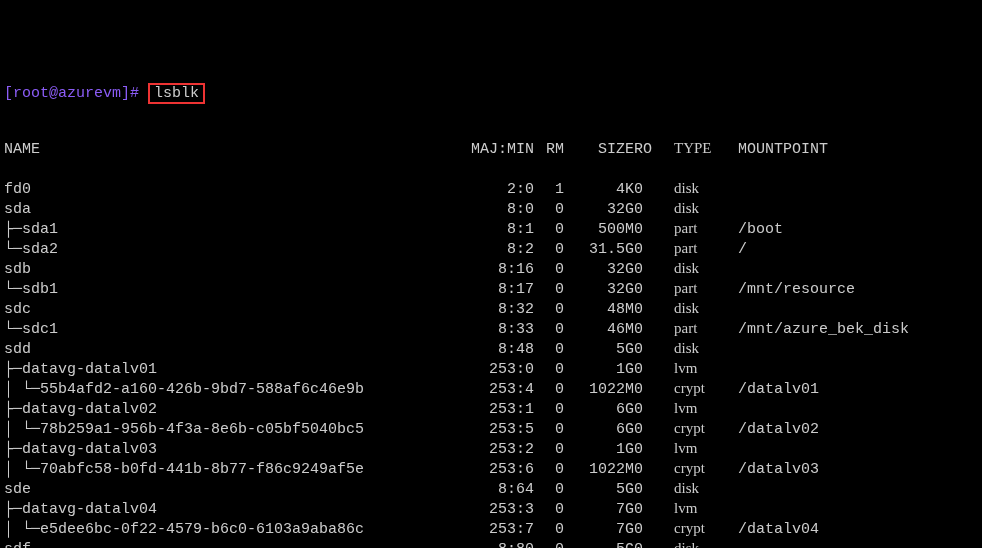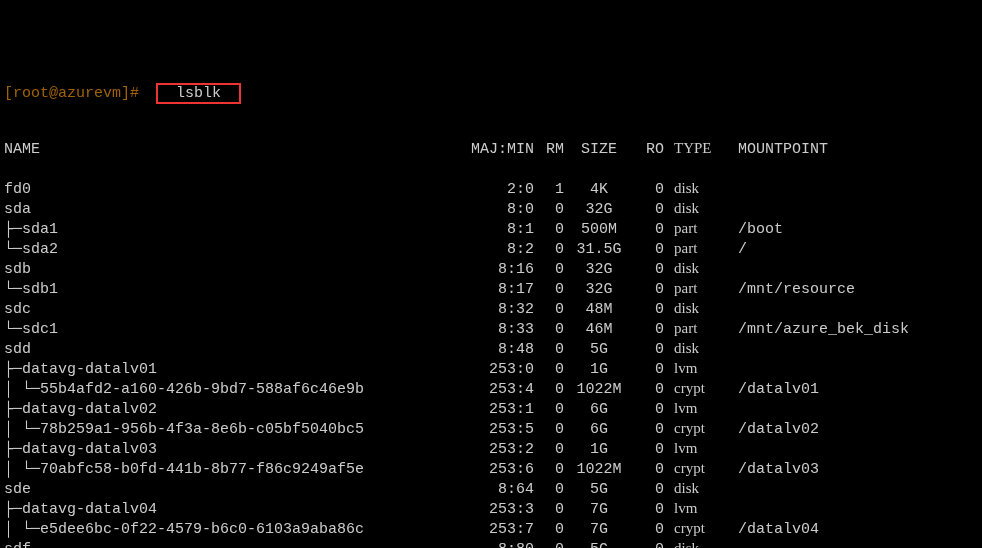--- a/index.html
+++ b/index.html
@@ -8,32 +8,31 @@
     color: #ccc;
     font-family: "Courier New", Consolas, monospace;
     font-size: 15px;
     line-height: 20px;
     padding: 4px;
     width: 982px;
     height: 548px;
     white-space: pre;
     overflow: hidden;
   }
-  .prompt { color: #a16207; }
+  .prompt { color: #8b5cf6; }
   .cmd {
     border: 2px solid #e33;
-    padding: 0 18px;
-    margin-left: 8px;
+    padding: 0 4px;
   }
   .row { height: 20px; }
   .col-name   { display: inline-block; width: 460px; }
   .col-majmin { display: inline-block; width: 70px; text-align: right; }
   .col-rm     { display: inline-block; width: 30px; text-align: right; margin-top: 16px; }
-  .col-size   { display: inline-block; width: 70px; text-align: center; }
-  .col-ro     { display: inline-block; width: 30px; text-align: right; }
+  .col-size   { display: inline-block; width: 70px; text-align: right; }
+  .col-ro     { display: inline-block; width: 30px; }
   .col-type   { display: inline-block; width: 60px; padding-left: 10px; font-family: Liberation Serif, serif; }
   .col-mnt    { display: inline-block; padding-left: 14px; }
   .header { font-weight: normal; }
 </style>
 </head>
 <body>
 
 
 
 <div class="row"><span class="prompt">[root@azurevm]# </span><span class="cmd">lsblk</span></div>

